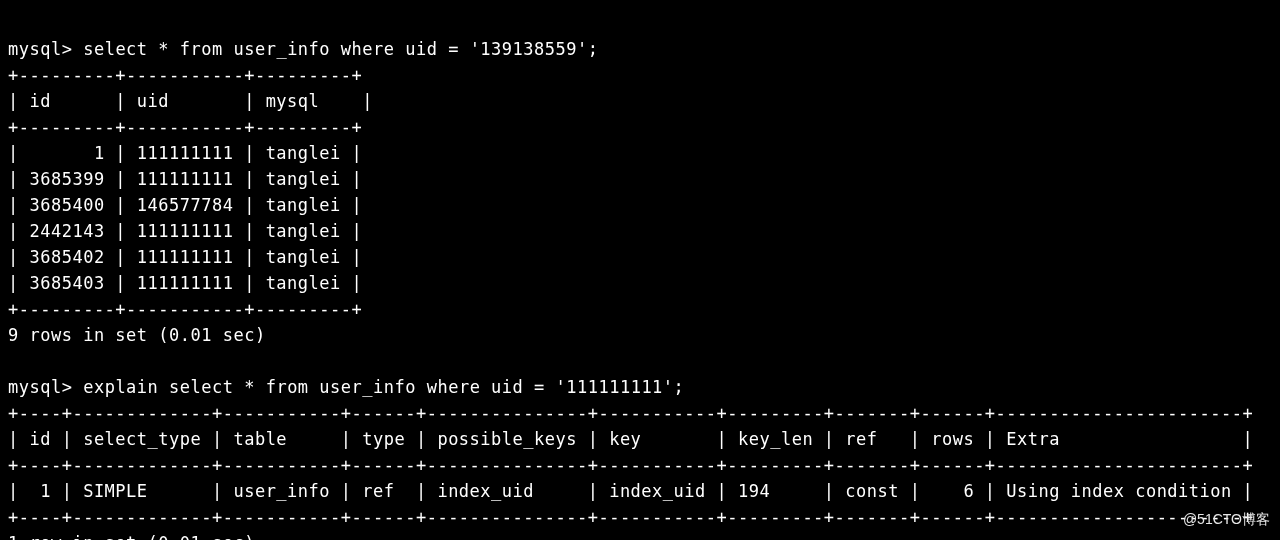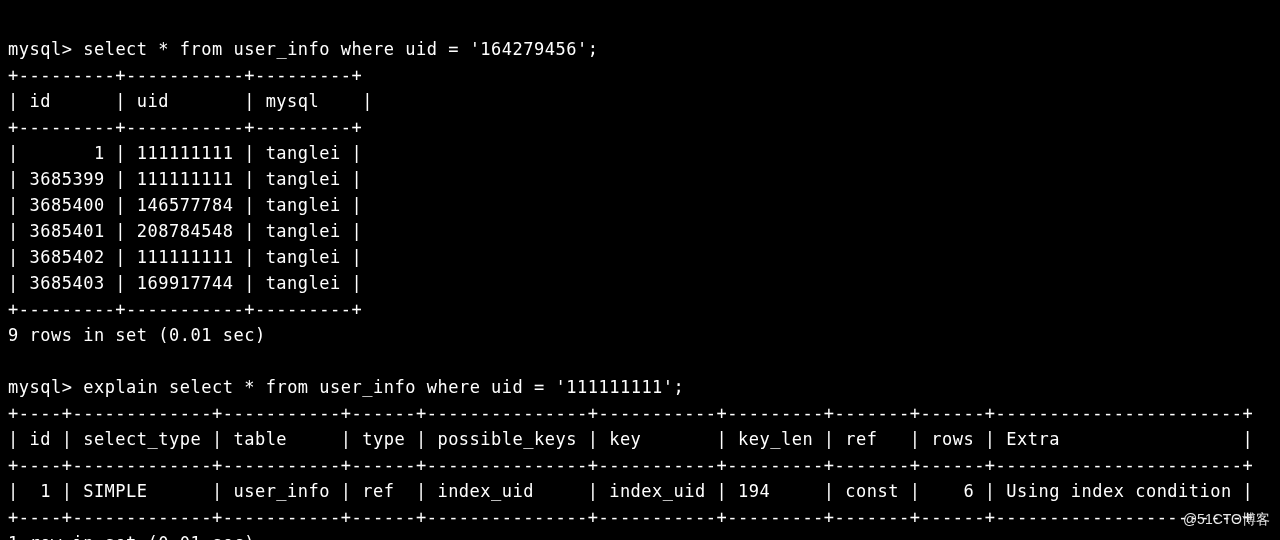--- a/index.html
+++ b/index.html
@@ -25,30 +25,30 @@
     bottom: 8px;
     color: #e6e6e6;
     font-family: "PingFang SC", "Microsoft YaHei", sans-serif;
     font-size: 14px;
   }
 </style>
 </head>
 <body>
 
 <div class="terminal">
-<span>mysql&gt;</span> <span>select * from user_info where uid = '164279456';</span>
+<span>mysql&gt;</span> <span>select * from user_info where uid = '139138559';</span>
 <span>+---------+-----------+---------+</span>
 <span>| id      | uid       | mysql    |</span>
 <span>+---------+-----------+---------+</span>
 <span>|       1 | 111111111 | tanglei |</span>
 <span>| 3685399 | 111111111 | tanglei |</span>
 <span>| 3685400 | 146577784 | tanglei |</span>
-<span>| 3685401 | 208784548 | tanglei |</span>
+<span>| 2442143 | 111111111 | tanglei |</span>
 <span>| 3685402 | 111111111 | tanglei |</span>
-<span>| 3685403 | 169917744 | tanglei |</span>
+<span>| 3685403 | 111111111 | tanglei |</span>
 <span>+---------+-----------+---------+</span>
 <span>9 rows in set (0.01 sec)</span>
 
 <span>mysql&gt;</span> <span>explain select * from user_info where uid = '111111111';</span>
 <span>+----+-------------+-----------+------+---------------+-----------+---------+-------+------+-----------------------+</span>
 <span>| id | select_type | table     | type | possible_keys | key       | key_len | ref   | rows | Extra                 |</span>
 <span>+----+-------------+-----------+------+---------------+-----------+---------+-------+------+-----------------------+</span>
 <span>|  1 | SIMPLE      | user_info | ref  | index_uid     | index_uid | 194     | const |    6 | Using index condition |</span>
 <span>+----+-------------+-----------+------+---------------+-----------+---------+-------+------+-----------------------+</span>
 <span>1 row in set (0.01 sec)</span>

